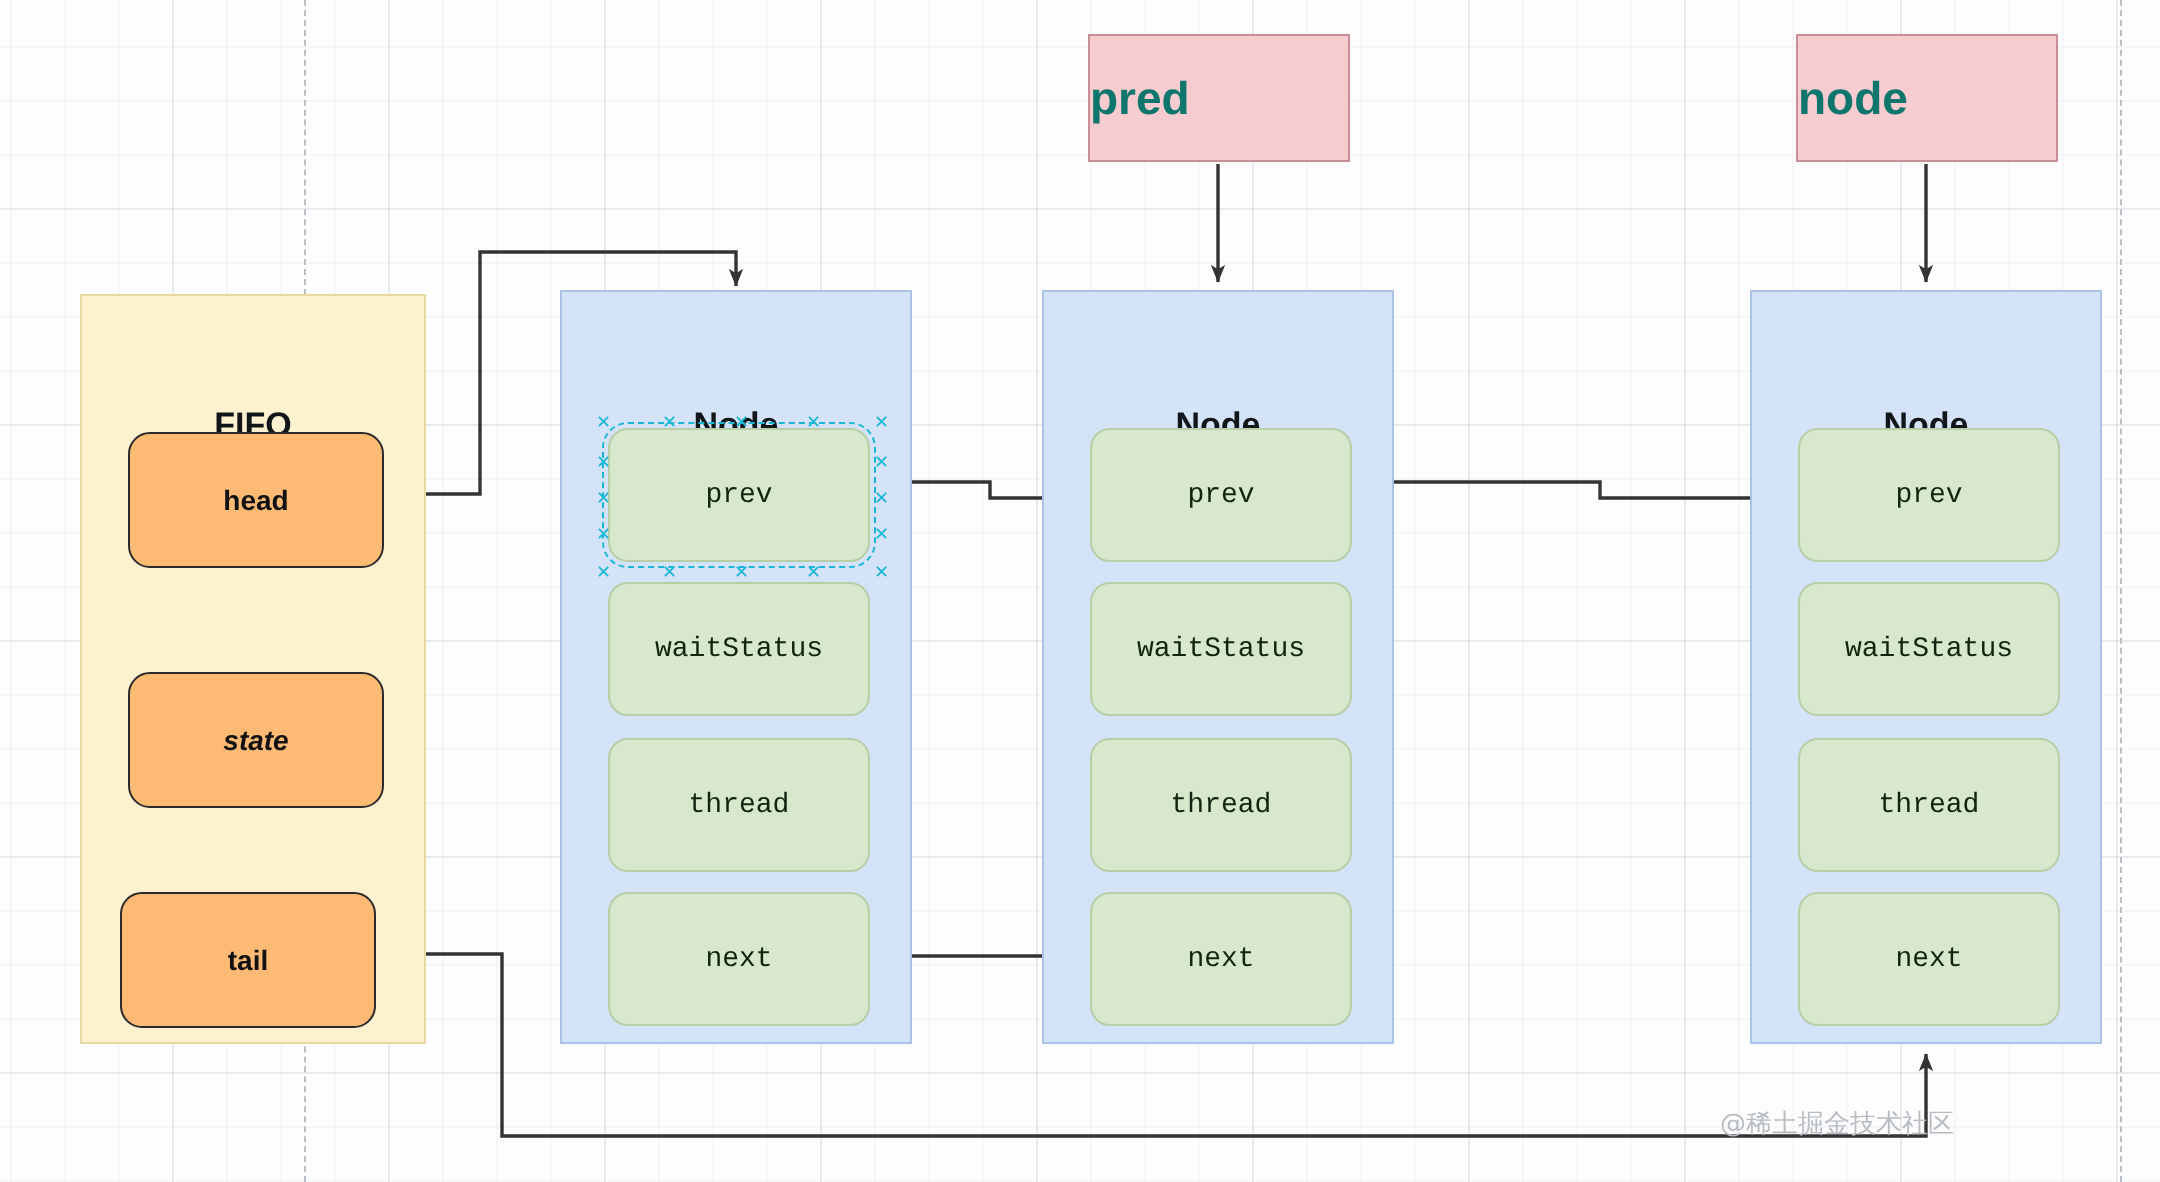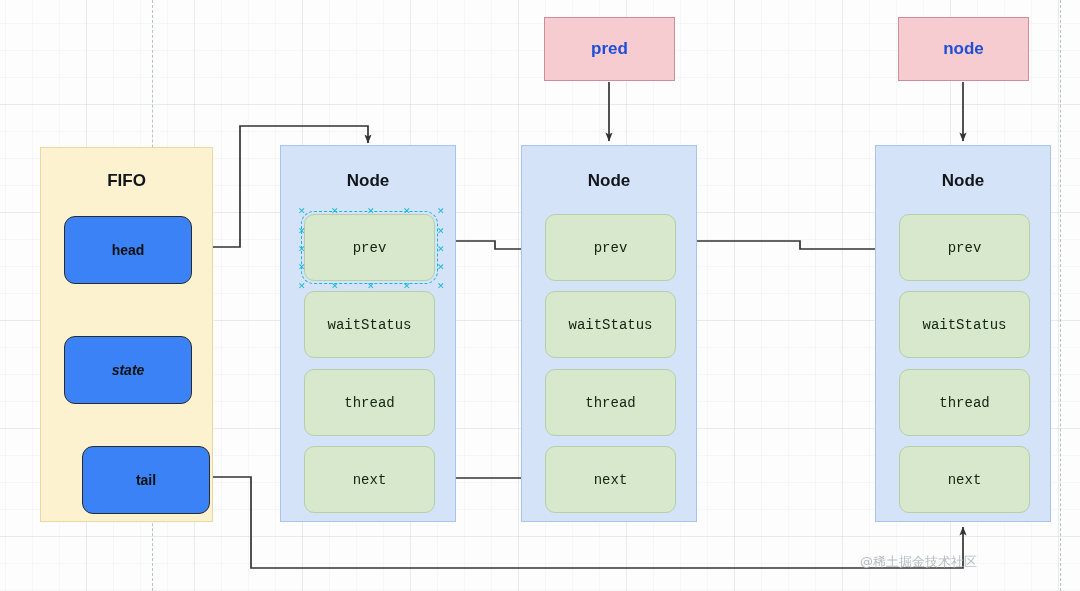--- a/index.html
+++ b/index.html
@@ -30,32 +30,33 @@
   .fifo{
     background:#fdf2cf;border:1px solid #e8d9a4;
   }
   .node{
     background:#d4e3f7;border:1px solid #a9c4e6;
   }
   .group-title{
     position:absolute;left:0;right:0;text-align:center;
     font-weight:bold;font-size:17px;color:#12151a;
     font-family:"Liberation Sans", sans-serif;
+    margin-top:32px;
   }
 
   
   .chip{
     position:absolute;box-sizing:border-box;
     display:flex;align-items:center;justify-content:center;
     font-family:"Liberation Mono", monospace;
     font-size:14px;color:#10240f;
     border-radius:10px;
   }
   .chip.white{
-    background:#3b82f6;border:1.5px solid #2b2b2b;
+    background:#fdba74;border:1.5px solid #2b2b2b;
     font-family:"Liberation Sans", sans-serif;font-weight:bold;
     font-size:14px;color:#111;border-radius:11px;
   }
   .chip.green{
     background:#d8e8cd;border:1px solid #b6cfa6;
   }
 
   
   .chip.selected{position:absolute;}
   .sel-frame{
@@ -64,23 +65,23 @@
   }
   .handle{
     position:absolute;width:7px;height:7px;margin:-3px 0 0 -3px;
     color:#19b7d6;font-size:9px;line-height:7px;text-align:center;
     font-family:"Liberation Sans", sans-serif;
   }
 
   
   .pill{
     position:absolute;box-sizing:border-box;
-    display:flex;align-items:center;justify-content:center;
+    display:flex;align-items:center;justify-content:flex-start;
     background:#f7ccd0;border:1px solid #c98f96;
-    font-weight:bold;font-size:17px;color:#1d4ed8;
+    font-weight:bold;font-size:23px;color:#0f766e;
     font-family:"Liberation Sans", sans-serif;
   }
 
   .watermark{
     position:absolute;
     font-family:"DejaVu Sans", sans-serif;
     font-size:13px;color:#b7bcc2;white-space:nowrap;
   }
 </style>
 </head>
@@ -117,21 +118,21 @@
     <div class="group-title" style="top:23px;">FIFO</div>
 
     <div class="chip white" style="left:23px;top:68px;width:128px;height:68px;">
       <span>head</span>
     </div>
 
     <div class="chip white" style="left:23px;top:188px;width:128px;height:68px;font-style:italic;">
       <span>state</span>
     </div>
 
-    <div class="chip white" style="left:41px;top:298px;width:128px;height:68px;">
+    <div class="chip white" style="left:19px;top:298px;width:128px;height:68px;">
       <span>tail</span>
     </div>
   </div>
 
   <div class="group node" style="left:280px;top:145px;width:176px;height:377px;">
     <div class="group-title" style="top:25px;">Node</div>
 
     <div class="chip green selected" style="left:23px;top:68px;width:131px;height:67px;">
       <span>prev</span>
       <span class="sel-frame"></span>

